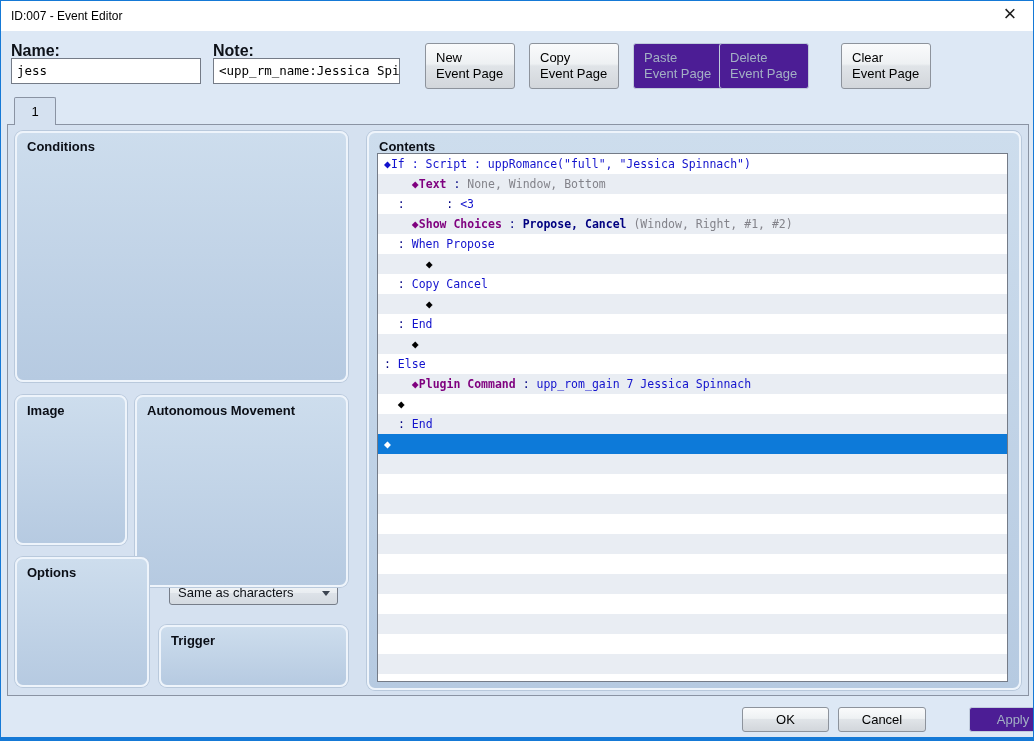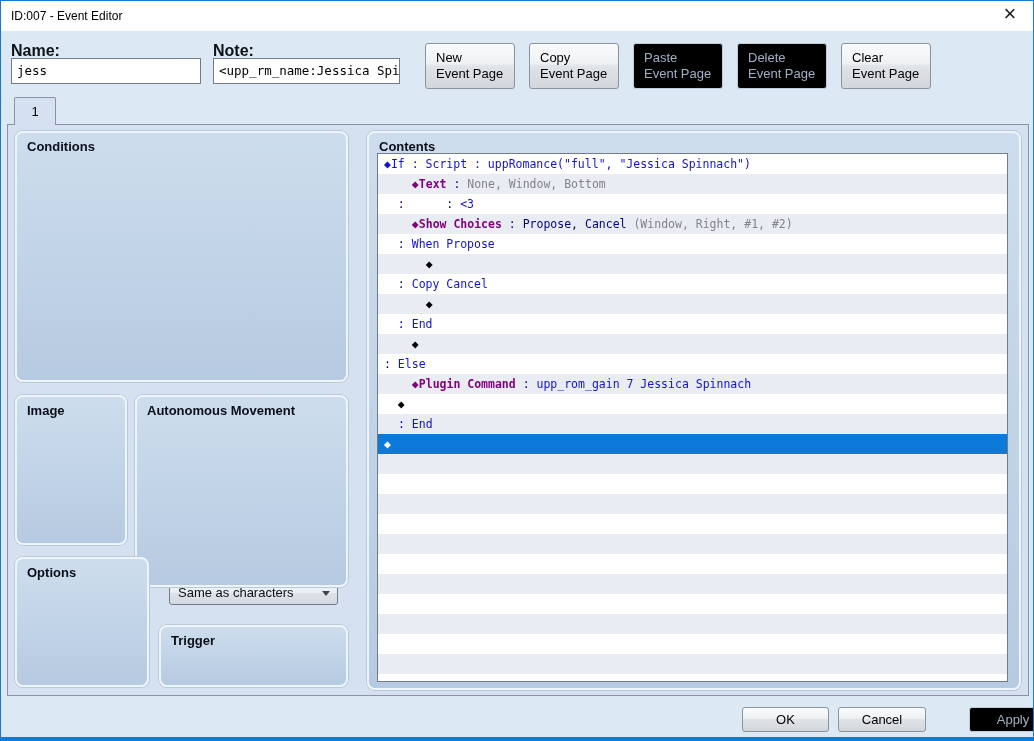--- a/index.html
+++ b/index.html
@@ -22,21 +22,21 @@
 
   
   .tinput { position:absolute; background:#fff; border:1px solid #747b87;
     font-family:"DejaVu Sans Mono", monospace; font-size:12.5px; color:#000;
     padding:0 5px; overflow:hidden; white-space:nowrap; }
 
   
   .btn { position:absolute; border:1px solid #8d939c; border-radius:3px; color:#000;
     background:linear-gradient(180deg,#fafbfc 0%,#eef1f3 45%,#e0e4e8 50%,#d2d6db 100%);
     font-size:13px; }
-  .btn.disabled { background:#000000; border-color:#c0ccdb; color:#a3b0c4; }
+  .btn.disabled { background:#4c1d95; border-color:#c0ccdb; color:#a3b0c4; }
   .page-btn { width:90px; height:46px; padding:6px 0 0 10px; text-align:left; line-height:16px; }
   .footer-btn { width:88px; height:25px; text-align:center; line-height:23px; }
 
   
   .pane { position:absolute; left:6px; top:123px; width:1022px; height:572px;
     background:#d5e1f0; border:1px solid #8a93a3; }
   .tab { position:absolute; left:13px; top:96px; width:42px; height:28px; z-index:2;
     background:#d5e1f0; border:1px solid #8a93a3; border-bottom:none; border-radius:2px 2px 0 0;
     font-size:13px; text-align:center; padding-top:6px; color:#000; }
 
@@ -110,21 +110,21 @@
     <div>Event Page</div>
   </div>
   <div class="btn page-btn" style="left:528px; top:42px;">
     <div>Copy</div>
     <div>Event Page</div>
   </div>
   <div class="btn page-btn disabled" style="left:632px; top:42px;">
     <div>Paste</div>
     <div>Event Page</div>
   </div>
-  <div class="btn page-btn disabled" style="left:736px; top:42px;">
+  <div class="btn page-btn disabled" style="left:718px; top:42px;">
     <div>Delete</div>
     <div>Event Page</div>
   </div>
   <div class="btn page-btn" style="left:840px; top:42px;">
     <div>Clear</div>
     <div>Event Page</div>
   </div>
 
   <div class="pane"></div>
   <div class="tab">1</div>
@@ -250,21 +250,21 @@
     <span class="arrow"></span>
   </div>
 
   <div class="group" style="left:366px; top:130px; width:654px; height:559px;">
     <span class="gtitle">Contents</span>
   </div>
   <div class="clist">
       <div class="crow"><span style="color: rgb(18, 18, 205);">◆</span><span style="color: rgb(18, 18, 205);">If : Script : uppRomance("full", "Jessica Spinnach")</span></div>
       <div class="crow alt"><span style="color: rgb(0, 0, 0);">  </span><span style="color: rgb(127, 0, 127); font-weight: bold;">◆Text</span><span style="color: rgb(0, 0, 128);"> : </span><span style="color: rgb(131, 131, 138);">None, Window, Bottom</span></div>
       <div class="crow"><span style="color: rgb(0, 0, 128);">  :      : </span><span style="color: rgb(18, 18, 205);">&lt;3</span></div>
-      <div class="crow alt"><span style="color: rgb(0, 0, 0);">  </span><span style="color: rgb(127, 0, 127); font-weight: bold;">◆Show Choices</span><span style="color: rgb(0, 0, 128);"> : </span><span style="color: rgb(0, 0, 128); font-weight: normal; margin-top: 17px;">Propose, Cancel</span><span style="color: rgb(131, 131, 138);"> (Window, Right, #1, #2)</span></div>
+      <div class="crow alt"><span style="color: rgb(0, 0, 0);">  </span><span style="color: rgb(127, 0, 127); font-weight: bold;">◆Show Choices</span><span style="color: rgb(0, 0, 128);"> : </span><span style="color: rgb(0, 0, 128); font-weight: bold; margin-top: 17px;">Propose, Cancel</span><span style="color: rgb(131, 131, 138);"> (Window, Right, #1, #2)</span></div>
       <div class="crow"><span style="color: rgb(0, 0, 128);">  : </span><span style="color: rgb(18, 18, 205);">When Propose</span></div>
       <div class="crow alt"><span style="color: rgb(0, 0, 0);">    ◆</span></div>
       <div class="crow"><span style="color: rgb(0, 0, 128);">  : </span><span style="color: rgb(18, 18, 205);">Copy Cancel</span></div>
       <div class="crow alt"><span style="color: rgb(0, 0, 0);">    ◆</span></div>
       <div class="crow"><span style="color: rgb(0, 0, 128);">  : </span><span style="color: rgb(18, 18, 205);">End</span></div>
       <div class="crow alt"><span style="color: rgb(0, 0, 0);">  ◆</span></div>
       <div class="crow"><span style="color: rgb(0, 0, 128);">: </span><span style="color: rgb(18, 18, 205);">Else</span></div>
       <div class="crow alt"><span style="color: rgb(0, 0, 0);">  </span><span style="color: rgb(127, 0, 127); font-weight: bold;">◆Plugin Command</span><span style="color: rgb(0, 0, 128);"> : </span><span style="color: rgb(18, 18, 205);">upp_rom_gain 7 Jessica Spinnach</span></div>
       <div class="crow"><span style="color: rgb(0, 0, 0);">  ◆</span></div>
       <div class="crow alt"><span style="color: rgb(0, 0, 128);">: </span><span style="color: rgb(18, 18, 205);">End</span></div>

